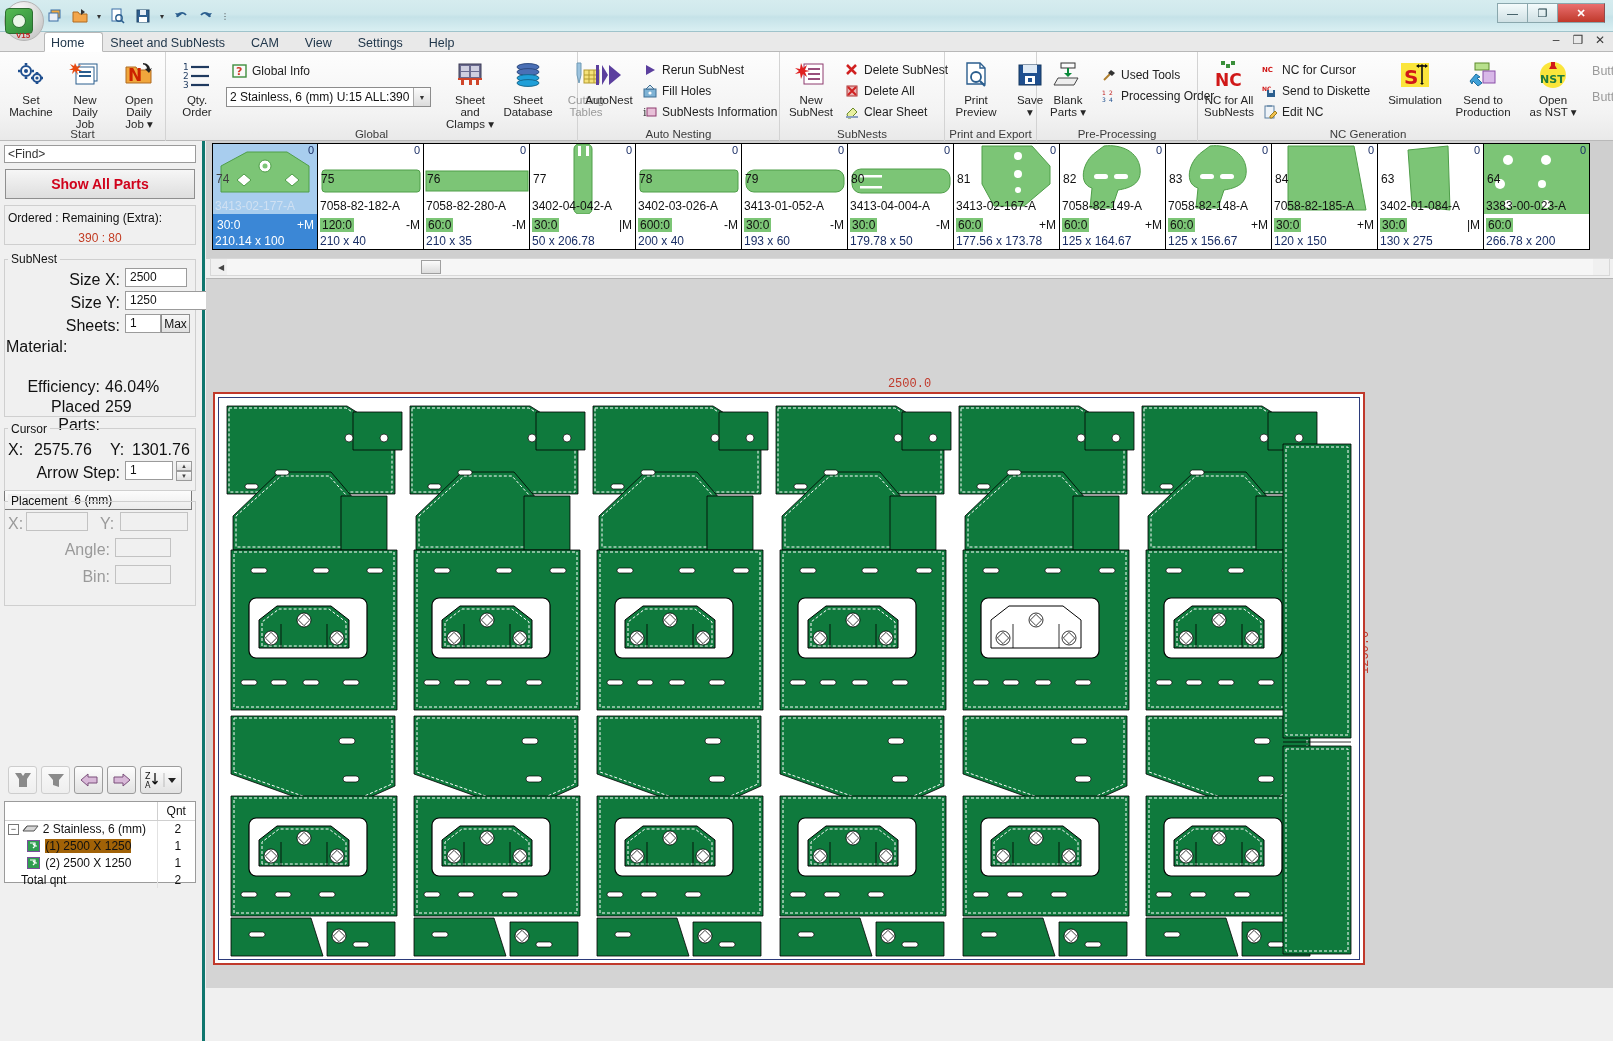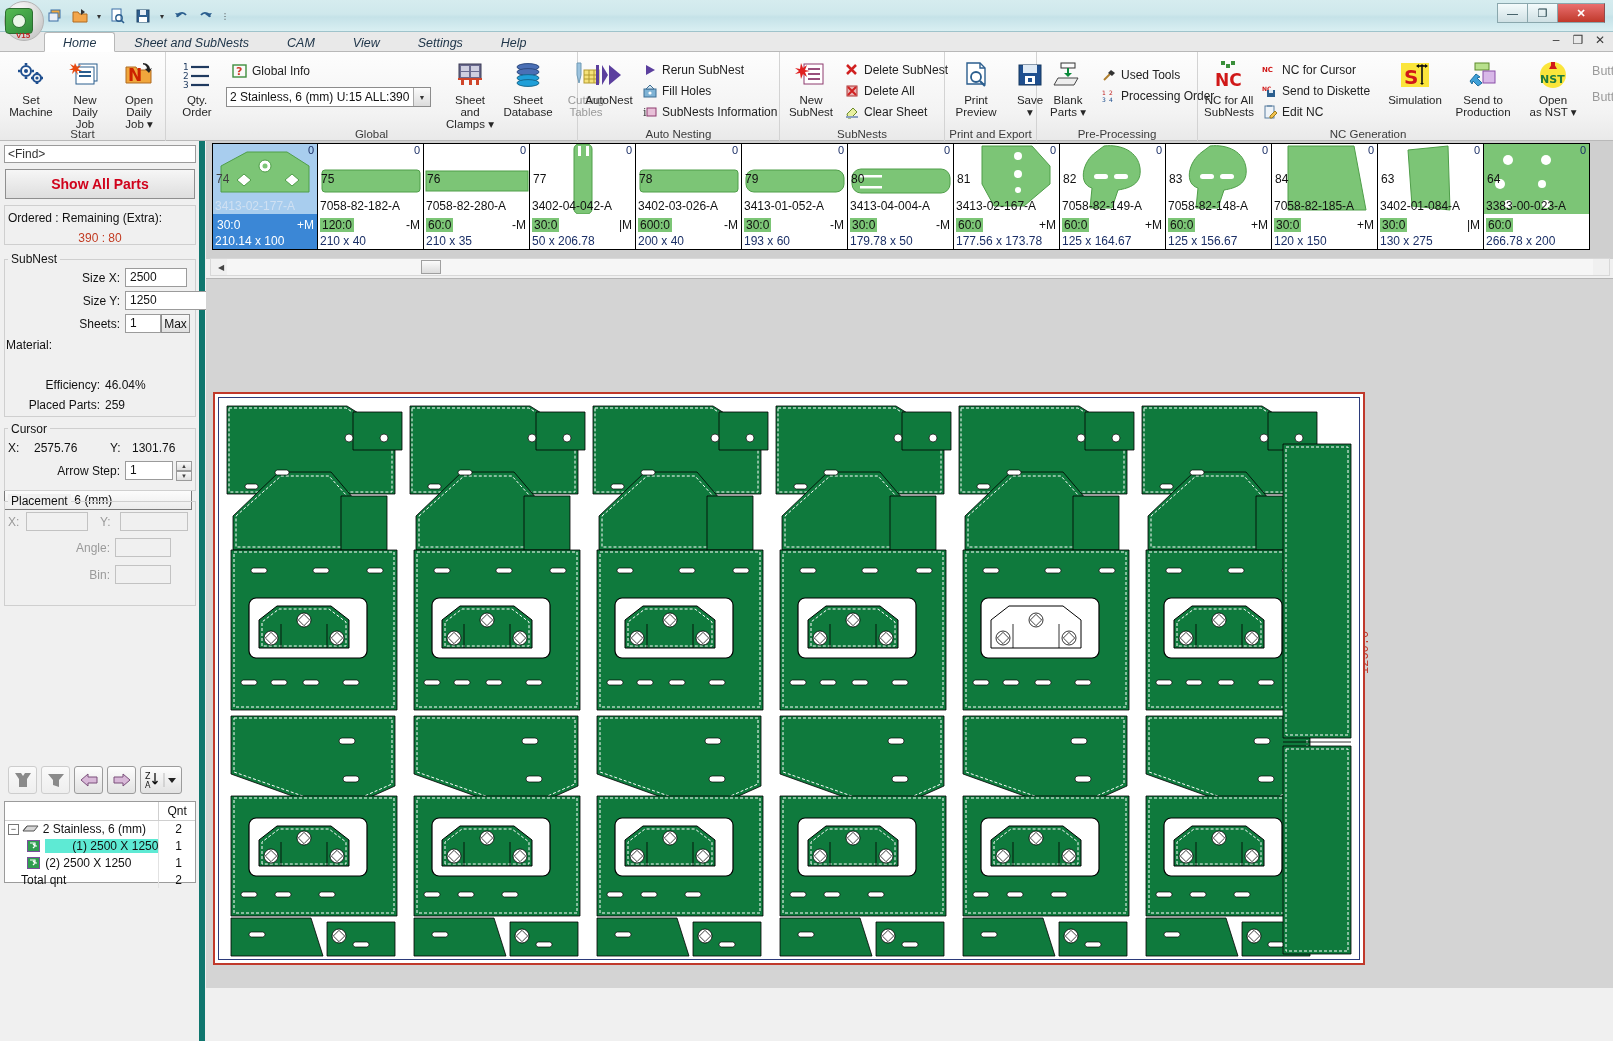--- a/index.html
+++ b/index.html
@@ -48,22 +48,22 @@
     background:#eaf7e8;border:1px solid #2c6e31;}
   .logo-v { position:absolute; bottom:0px; left:11px; font-size:8px; color:#c02020; font-weight:bold; }
 
   
   .tabbar {
     position:absolute; left:0; top:32px; width:1613px; height:20px;
     background:#e9e9e9; border-bottom:1px solid #b8b8b8;
   }
   .tabs { position:absolute; left:44px; top:0; display:flex; height:20px; }
   .tab {
-    padding: 2px 18px 2px 18px; font-size:12.5px; color:#21374b; cursor:pointer;
-    border:1px solid transparent; border-bottom:none; line-height:17px;font-style:italic;
+    padding: 2px 18px 2px 6px; font-size:12.5px; color:#21374b; cursor:pointer;
+    border:1px solid transparent; border-bottom:none; line-height:17px;
   }
   .tab.active {
     background:#fff; border:1px solid #b8b8b8; border-bottom:1px solid #fff;
     border-top-left-radius:3px; border-top-right-radius:3px;
   }
   .ribbon-winbtns { position:absolute; right:6px; top:1px; display:flex; gap:8px; color:#3a3a3a; font-size:12px;}
   .ribbon-winbtns span{cursor:pointer; width:14px; text-align:center;}
 
   
   .ribbon {
@@ -101,40 +101,40 @@
   }
   .combo .arrow{
     position:absolute;right:0;top:0;width:17px;height:18px;
     background:linear-gradient(180deg,#fbfbfb,#dcdcdc);border-left:1px solid #a9a9a9;
     display:flex;align-items:center;justify-content:center;font-size:7px;color:#333;
   }
 
   
   .leftpanel {
     position:absolute; left:0; top:141px; width:205px; height:900px;
-    background:#f0f0f0; border-right:6px solid #0f766e;
+    background:#f0f0f0; border-right:3px solid #0f766e;
   }
   .findbox {
     position:absolute; left:4px; top:4px; width:192px; height:18px;
     border:1px solid #9b9b9b; background:#fff; font-size:12px; color:#333;
     padding-left:3px; line-height:16px;
   }
   .showall {
     position:absolute; left:5px; top:28px; width:190px; height:30px;
     background:linear-gradient(180deg,#f6f6f6,#dedede); border:1px solid #8f8f8f;
     color:#d0021b; font-weight:bold; font-size:14px;
     display:flex;align-items:center;justify-content:center; cursor:pointer;
   }
   .ordered-label{position:absolute;left:8px;top:70px;font-size:12px;color:#111;}
   .ordered-value{position:absolute;left:0;top:90px;width:200px;text-align:center;font-size:12px;color:#c23b22;}
 
   .grp { position:absolute; border:1px solid #cfcfcf; }
   .grp-cap { position:absolute; background:#f0f0f0; font-size:12px; color:#111; padding:0 3px;}
 
-  .fld-label{ position:absolute; font-size:12px; color:#111; text-align:right;}
+  .fld-label{ position:absolute; font-size:16px; color:#111; text-align:right;}
   .fld { position:absolute; height:19px; border:1px solid #9b9b9b; background:#fff;
     font-size:12px; color:#111; padding-left:4px; line-height:17px;}
   .fld.ro { background:#f0f0f0; border:1px solid #c2c2c2; color:#9a9a9a;}
   .btn-sm { position:absolute; height:19px; border:1px solid #8f8f8f;
     background:linear-gradient(180deg,#f8f8f8,#e0e0e0); font-size:12px; color:#111;
     display:flex;align-items:center;justify-content:center;cursor:pointer;}
   .spin{position:absolute;width:16px;height:20px;display:flex;flex-direction:column;}
   .spin div{flex:1;border:1px solid #9b9b9b;background:linear-gradient(180deg,#fafafa,#dfdfdf);
     display:flex;align-items:center;justify-content:center;font-size:6px;color:#444;cursor:pointer;}
 
@@ -146,21 +146,21 @@
     background:linear-gradient(180deg,#fdfdfd,#e2e2e2);display:flex;align-items:center;justify-content:center;cursor:pointer;}
   .toolbtn.flat{border-color:#cdcdcd;background:linear-gradient(180deg,#fafafa,#eee);}
   .toolbtn.wide{width:42px;}
 
   .tree{position:absolute;left:4px;top:660px;width:192px;height:82px;border:1px solid #9b9b9b;background:#fff;}
   .tree table{width:100%;border-collapse:collapse;font-size:12px;color:#111;}
   .tree th{font-weight:normal;border-bottom:1px solid #cfcfcf;border-right:1px solid #cfcfcf;
     background:#fff;height:18px;text-align:center;}
   .tree td{height:17px;border-right:1px solid #e2e2e2;padding-left:3px;white-space:nowrap;}
   .tree td.qty{text-align:center;border-right:none;width:38px;}
-  .tree tr.sel td.nm span.hl{background:#5eead4;padding-left:27px;}
+  .tree tr.sel td.nm span.hl{background:#a16207;}
 
   
   .stripwrap{position:absolute;left:206px;top:141px;width:1407px;height:118px;background:#cfcfcf;}
   .strip{position:absolute;left:6px;top:2px;width:1400px;height:108px;display:flex;overflow:hidden;}
   .pcard{width:106px;height:107px;background:#fff;border:1px solid #000;border-left:none;
     position:relative;flex:0 0 auto;overflow:hidden;cursor:pointer;}
   .pcard:first-child{border-left:1px solid #000;}
   .pcard.sel{background:#a8cdee;}
   .pcard .pthumb{position:absolute;left:0;top:0;width:106px;height:70px;overflow:hidden;}
   .pcard .zero{position:absolute;right:3px;top:0px;font-size:11px;color:#1b2f66;}
@@ -1019,20 +1019,21 @@
       </div>
   </div>
 
   <div class="hscroll">
     <div class="track"></div>
     <div class="ar" style="left:2px;">◀</div>
     <div class="thumb"></div>
   </div>
 
   <div class="canvaswrap">
+    <div class="dimtop">2500.0</div>
     <div class="dimright">1250.0</div>
     <div class="sheetbox">
       <div class="sheetinner">
         <svg id="nestsvg" width="1140" height="561" viewBox="0 0 1140 561">
             <rect x="0" y="0" width="1140" height="561" fill="#fff"></rect>
             <path d="M8 8 L128 8 L176 38 L176 96 L8 96 Z" fill="#0f7a3d" stroke="#000" stroke-width="0.8"></path>
             <path d="M10 10 L127 10 L173 39 L173 94 L10 94 Z" fill="none" stroke="#fff" stroke-width="1" stroke-dasharray="3,2"></path>
             <path d="M134 14 L183 14 L183 52 L134 52 Z" fill="#0f7a3d" stroke="#000" stroke-width="0.8"></path>
             <circle cx="130" cy="40" r="4" fill="#fff" stroke="#000" stroke-width="0.7"></circle>
             <circle cx="165" cy="40" r="4" fill="#fff" stroke="#000" stroke-width="0.7"></circle>

